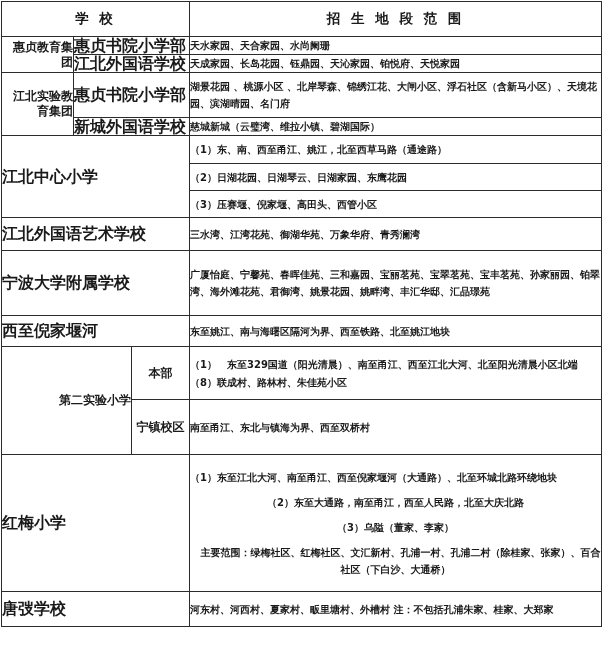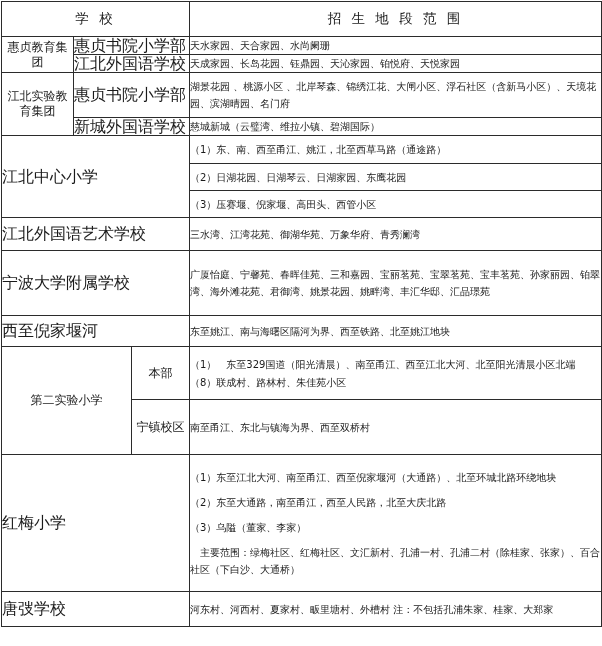--- a/index.html
+++ b/index.html
@@ -17,33 +17,33 @@
   #school-table {
     width: 600px;
     margin: 1px 0 0 1px;
     border-collapse: collapse;
     table-layout: fixed;
   }
   #school-table td, #school-table th {
     border: 1px solid #2b2b2b;
     padding: 0;
     vertical-align: middle;
-    font-weight: normal;
+    font-weight: bold;
   }
   
   .hdr {
     text-align: center;
     font-size: 13.5px;
     letter-spacing: 3px;
     height: 34px;
     border-bottom-width: 2px;
   }
   
   .grp {
-    text-align: center;
+    text-align: right;
     font-size: 12px;
     line-height: 15px;
     padding: 2px 1px;
   }
   
   .sch {
     text-align: left;
     font-size: 16px;
     line-height: 16px;
     padding: 2px 2px;
@@ -59,21 +59,21 @@
   .rng {
     text-align: left;
     font-size: 10px;
     line-height: 17px;
     padding: 2px 3px 2px 4px;
   }
   .rng p {
     margin: 0;
   }
   .rng p + p { margin-top: 1px; }
-  .gap p + p { margin-top: 8px; }
+  .gap p + p { margin-top: 8px; text-align: center; }
   .indent { text-indent: 1em; }
   .thick-top { border-top-width: 2px; }
 </style>
 </head>
 <body>
 
 <table id="school-table">
   <colgroup>
     <col style="width:72px">
     <col style="width:58px">

